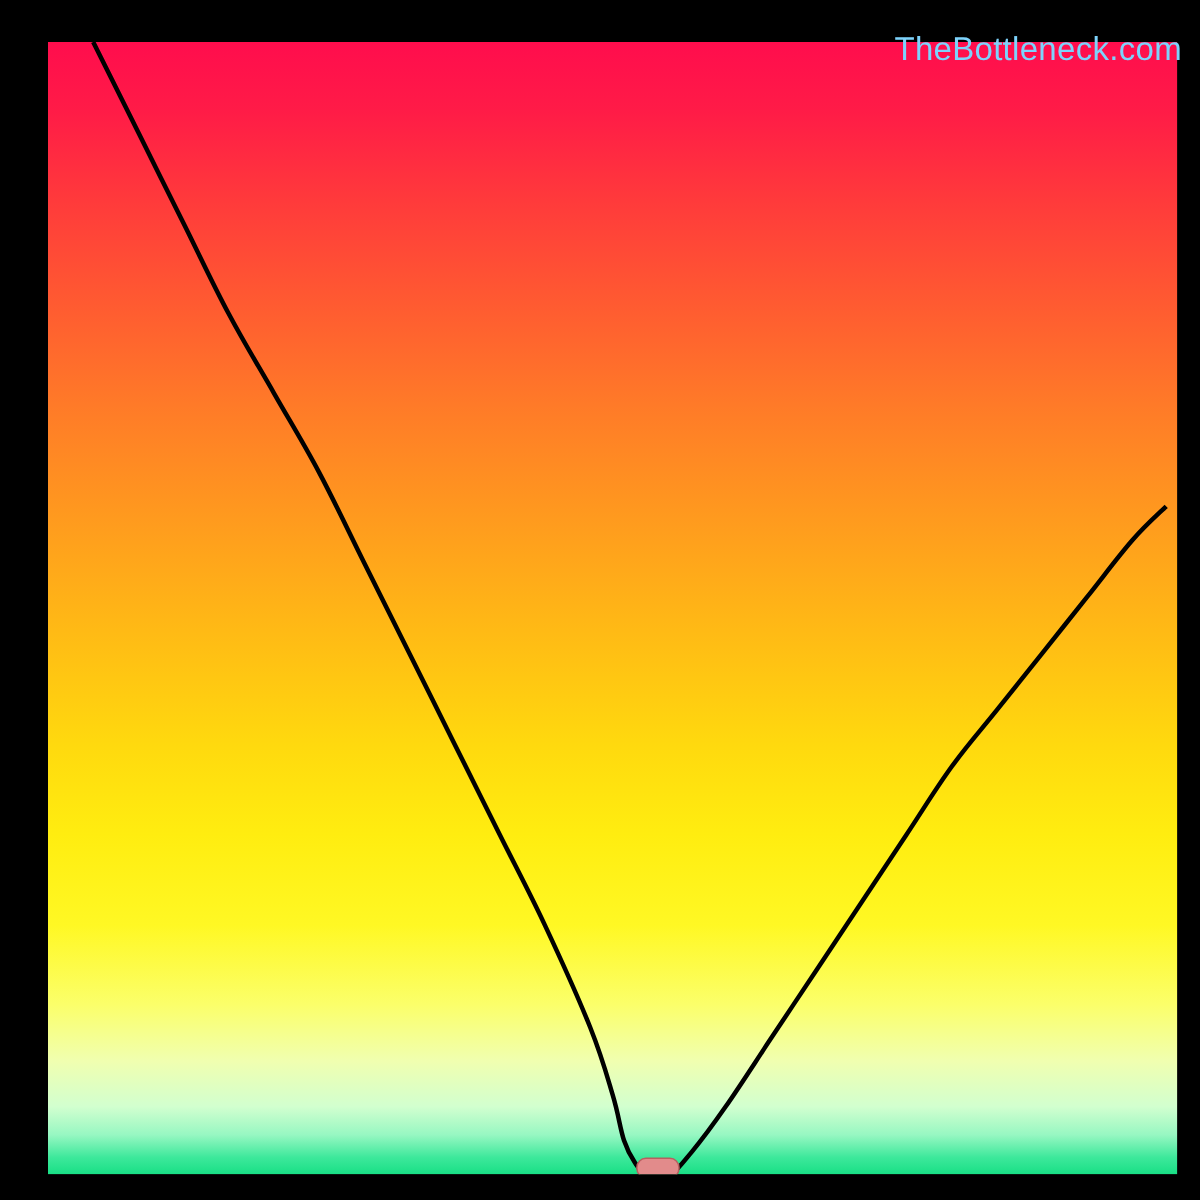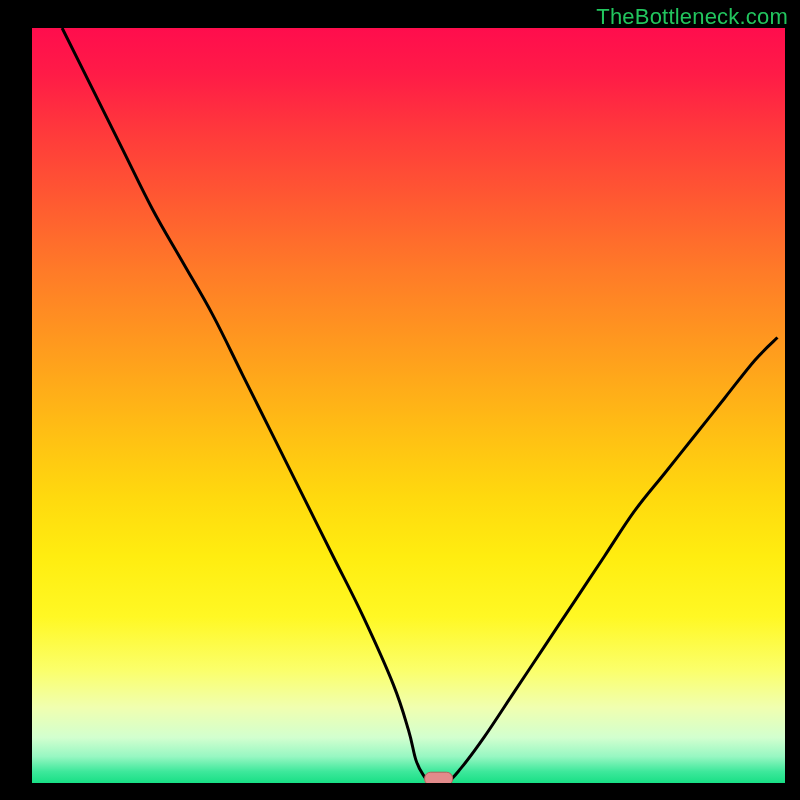--- a/index.html
+++ b/index.html
@@ -12,23 +12,23 @@
     font-family: Arial, Helvetica, sans-serif;
   }
   .frame {
     position: relative;
     width: 800px;
     height: 800px;
     background: #000;
   }
   .watermark {
     position: absolute;
-    top: 4px;
+    top: 20px;
     right: 12px;
-    color: #22c55e;
+    color: #7dd3fc;
     font-size: 22px;
     font-weight: 500;
     letter-spacing: 0.2px;
     z-index: 4;
   }
   .plot-area {
     position: absolute;
     left: 32px;
     top: 28px;
     width: 753px;

